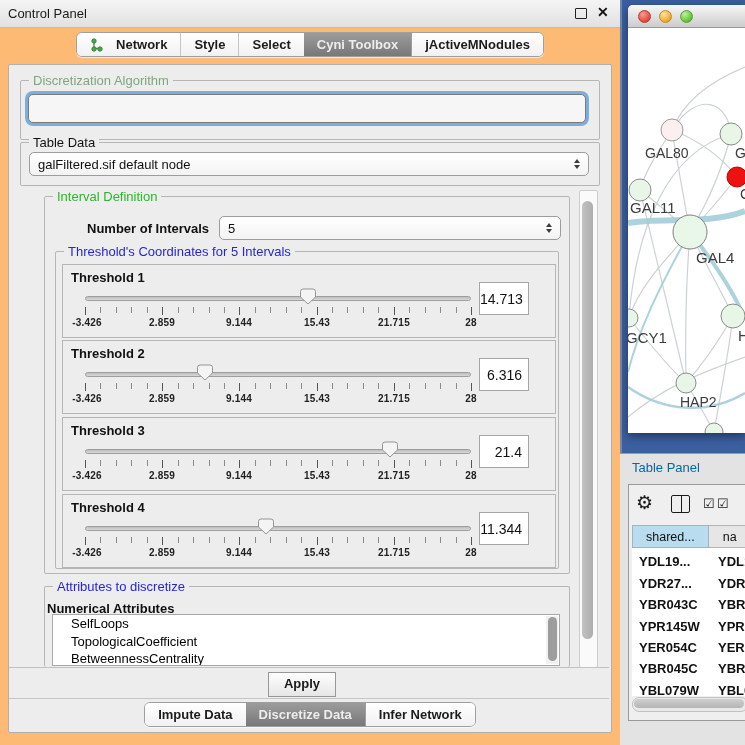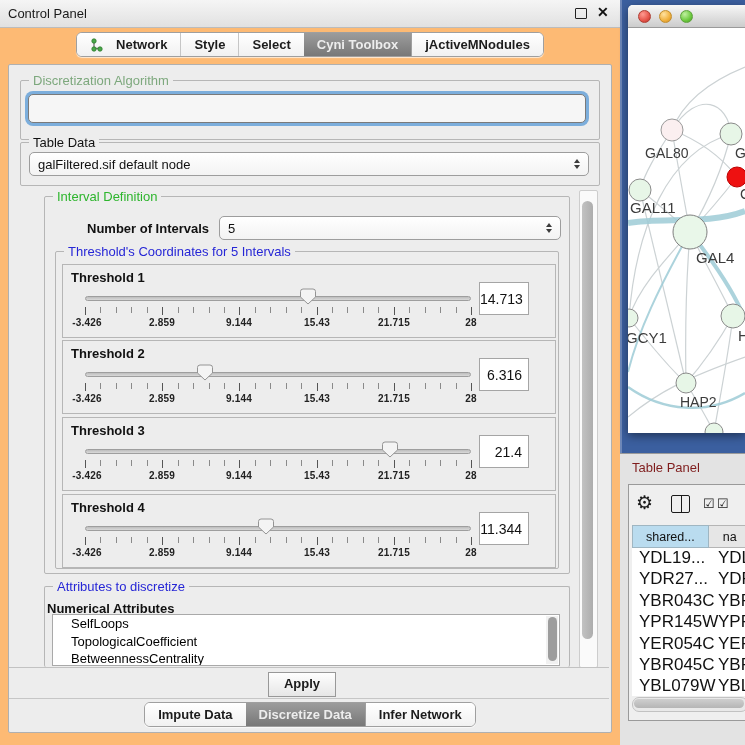--- a/index.html
+++ b/index.html
@@ -77,33 +77,33 @@
   
   #desktop{left:620px;top:0;width:125px;height:453px;background:#3b5f9f;border-left:2px solid #6d87b8;box-sizing:border-box;}
   #netwin{left:628px;top:5px;width:117px;height:428px;background:#fff;border-radius:5px 0 0 0;box-shadow:0 3px 10px rgba(0,0,0,.45);overflow:hidden;}
   #netwin-titlebar{left:0;top:0;width:117px;height:22px;background:linear-gradient(#f7f7f7,#cccccc);border-bottom:1px solid #9a9a9a;}
   .light{position:absolute;top:4.5px;width:13px;height:13px;border-radius:50%;box-sizing:border-box;}
   #light-red{left:10px;background:radial-gradient(circle at 35% 30%,#ff9a90,#e5544a 60%,#b03228);border:1px solid #ad3d33;}
   #light-yellow{left:31px;background:radial-gradient(circle at 35% 30%,#ffe2a0,#f0b03c 60%,#c8892a);border:1px solid #c08d2e;}
   #light-green{left:52px;background:radial-gradient(circle at 35% 30%,#c0f0a0,#6cc93e 60%,#49962a);border:1px solid #5da13c;}
 
   #tp-section{left:620px;top:453px;width:125px;height:292px;background:#e3e3e3;border-top:1px solid #9a9a9a;box-sizing:border-box;}
-  #tp-title{left:632px;top:460px;font-size:13px;color:#7f1d1d;}
+  #tp-title{left:632px;top:460px;font-size:13px;color:#0369a1;}
   #tablewin{left:628px;top:484px;width:117px;height:237px;background:#efefef;border:1px solid #9a9a9a;border-right:none;box-sizing:border-box;}
   #tp-gear{position:absolute;left:7px;top:7px;font-size:19px;color:#1a1a1a;line-height:22px;}
   #tp-split{position:absolute;left:42px;top:10px;width:17px;height:16px;border:1.8px solid #1a1a1a;border-radius:2px;}
   #tp-split i{position:absolute;left:50%;top:0;width:1.8px;height:100%;background:#1a1a1a;}
   .chk{position:absolute;top:11px;font-size:13px;color:#1a1a1a;}
   #chk1{left:74px;} #chk2{left:88px;}
   #tp-header{position:absolute;left:3px;top:40px;width:114px;height:23px;display:flex;}
   .hcell{box-sizing:border-box;border:1px solid #9fb6c2;font-size:12.5px;display:flex;align-items:center;justify-content:center;}
   .hcell.c1{width:86px;background:#badcef;}
   .hcell.c2{width:40px;background:#e6e6e6;border-color:#b5b5b5;border-left:none;justify-content:flex-start;padding-left:14px;}
   #tp-rows{position:absolute;left:3px;top:63px;width:114px;height:148px;background:#fff;overflow:hidden;}
-  .trow{display:flex;height:21.4px;align-items:flex-start;font-size:17px;}
+  .trow{display:flex;height:21.4px;align-items:flex-end;font-size:13px;font-weight:bold;}
   .trow .rc1{width:86px;padding-left:7px;box-sizing:border-box;}
   .trow .rc2{width:28px;}
   #tp-hscroll{position:absolute;left:3px;top:212px;width:114px;height:13px;background:#e9e9e9;border:1px solid #c2c2c2;border-radius:7px;}
   #tp-hthumb{position:absolute;left:1px;top:1px;width:110px;height:9px;background:linear-gradient(#cfcfcf,#b5b5b5);border-radius:5px;}
 
   svg text{font-family:"Liberation Sans",sans-serif;}
 </style>
 </head>
 <body>
 

